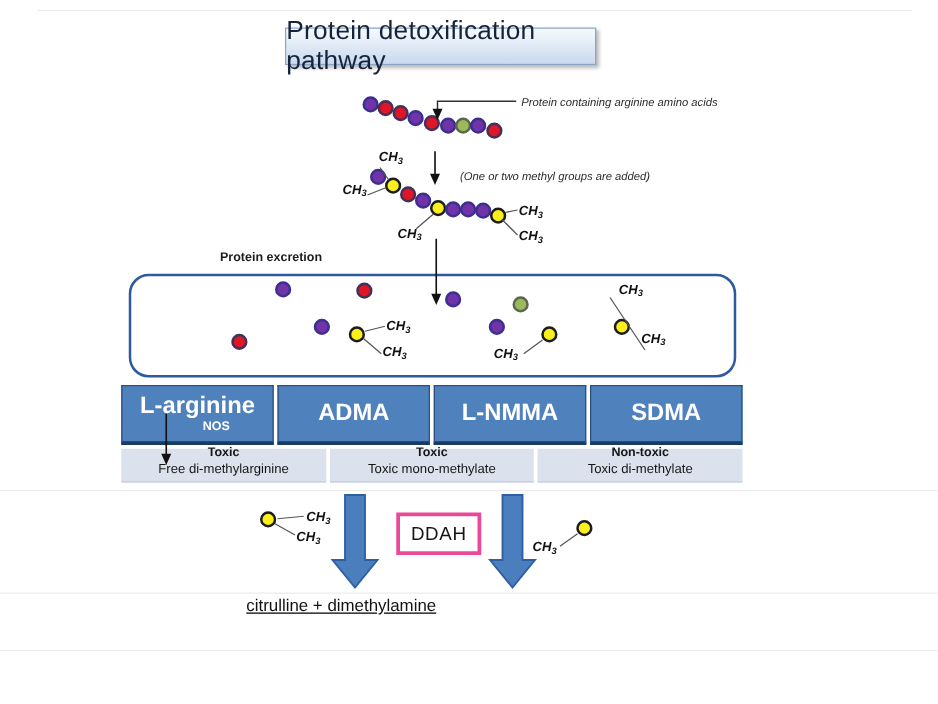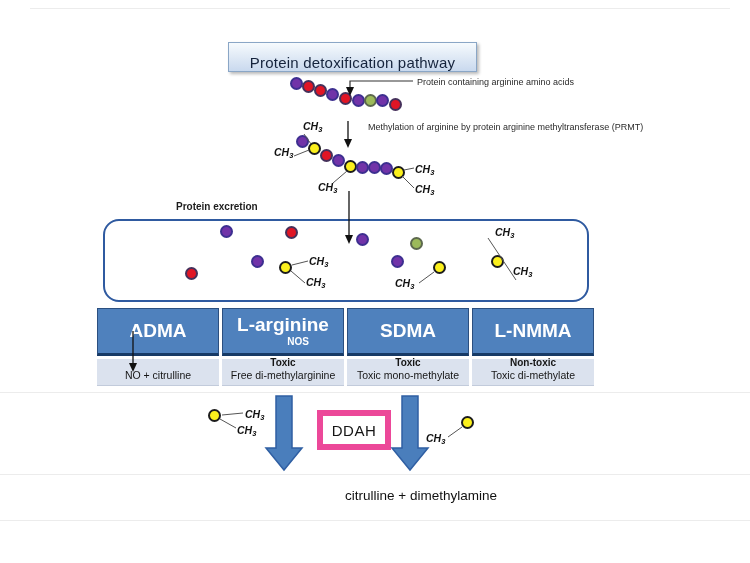--- a/index.html
+++ b/index.html
@@ -5,32 +5,32 @@
   html,body{margin:0;padding:0;background:#fff;}
   #stage{position:relative;width:750px;height:563px;background:#ffffff;
          font-family:"Liberation Sans",sans-serif;overflow:hidden;}
   .abs{position:absolute;}
   .faint-line{position:absolute;height:1px;background:#ececec;}
 
   
   #title-box{left:228px;top:22px;width:247px;height:28px;
     background:linear-gradient(#f6fafd,#c9d9ee);
     border:1px solid #8aa6c6;box-shadow:2px 2px 3px rgba(0,0,0,.28);
-    display:flex;align-items:flex-end;justify-content:center;
-    font-size:15px;color:#15233c;letter-spacing:.2px;margin-top:20px;}
+    display:flex;align-items:center;justify-content:center;
+    font-size:21px;color:#15233c;letter-spacing:.2px;}
 
   
   .bead{position:absolute;width:9px;height:9px;border-radius:50%;border:2px solid #333;}
   .bead.purple{background:#7133a8;border-color:#3d2f90;}
   .bead.red{background:#e01525;border-color:#45305a;}
   .bead.green{background:#9cba5a;border-color:#5c684d;}
   .bead.yellow{background:#fbf01d;border-color:#1c1c1c;}
 
   
-  .small-note{position:absolute;font-size:9px;color:#2b2b2b;line-height:13px;white-space:nowrap;}
+  .small-note{position:absolute;font-size:9px;color:#2b2b2b;line-height:13px;white-space:nowrap;font-style:italic;}
   #protein-turnover-label{left:176px;top:201px;font-size:10px;font-weight:600;color:#1d1d1d;}
   .ch3{position:absolute;font-size:10.5px;font-weight:600;color:#111;white-space:nowrap;font-style:italic;}
   .ch3 .sub{font-size:7.5px;vertical-align:-2px;}
 
   
   #turnover-box{left:103px;top:219px;width:482px;height:79px;
     border:2px solid #2f5aa0;border-radius:16px;background:#fff;}
 
   
   #pathway-table{left:97px;top:308px;width:497px;}
@@ -43,25 +43,25 @@
   .tb-row{margin-top:3px;}
   .tb-cell{flex:1;height:27px;background:#dbe2ee;border-bottom:1px solid #c2cbdb;
     display:flex;flex-direction:column;align-items:center;justify-content:flex-end;
     padding-bottom:3px;box-sizing:border-box;}
   .tb-line1{font-size:10px;font-weight:bold;color:#161616;line-height:12px;}
   .trow .tb-cell:nth-child(4) .tb-line1{font-weight:600;}
   .tb-line2{font-size:10.5px;color:#161616;line-height:13px;}
 
   
   #ddah-box{left:317px;top:410px;width:62px;height:28px;background:#fff;
-    border:6px solid #ec4899;display:flex;align-items:center;justify-content:center;
+    border:3px solid #ec4899;display:flex;align-items:center;justify-content:center;
     font-size:15px;color:#151515;letter-spacing:.5px;}
 
   
-  #product-wrap{left:197px;top:488px;width:300px;text-align:right;}
+  #product-wrap{left:197px;top:477px;width:300px;text-align:left;text-decoration:underline;}
   #product-main{font-size:13.5px;color:#111;}
   #product-note{font-size:10px;color:#222;margin-top:2px;}
 
   svg.overlay{position:absolute;left:0;top:0;pointer-events:none;}
 </style>
 </head>
 <body>
 
 <div id="stage">
 
@@ -79,21 +79,21 @@
   <div class="bead red" style="left:314px;top:84px"></div>
   <div class="bead purple" style="left:326px;top:88px"></div>
   <div class="bead red" style="left:339px;top:92px"></div>
   <div class="bead purple" style="left:352px;top:94px"></div>
   <div class="bead green" style="left:364px;top:94px"></div>
   <div class="bead purple" style="left:376px;top:94px"></div>
   <div class="bead red" style="left:389px;top:98px"></div>
 
   <div class="small-note" style="left:417px;top:76px">Protein containing arginine amino acids</div>
 
-  <div class="small-note" style="left:368px;top:121px">Methylation of arginine by protein arginine methyltransferase (PRMT)</div>
+  <div class="small-note" style="left:368px;top:135px">(One or two methyl groups are added)</div>
 
   <div class="bead purple" style="left:296px;top:135px"></div>
   <div class="bead yellow" style="left:308px;top:142px"></div>
   <div class="bead red" style="left:320px;top:149px"></div>
   <div class="bead purple" style="left:332px;top:154px"></div>
   <div class="bead yellow" style="left:344px;top:160px"></div>
   <div class="bead purple" style="left:356px;top:161px"></div>
   <div class="bead purple" style="left:368px;top:161px"></div>
   <div class="bead purple" style="left:380px;top:162px"></div>
   <div class="bead yellow" style="left:392px;top:166px"></div>
@@ -120,37 +120,34 @@
 
   <div class="ch3" style="left:309px;top:255px"><span>CH</span><span class="sub">3</span></div>
   <div class="ch3" style="left:306px;top:276px"><span>CH</span><span class="sub">3</span></div>
   <div class="ch3" style="left:395px;top:277px"><span>CH</span><span class="sub">3</span></div>
   <div class="ch3" style="left:495px;top:226px"><span>CH</span><span class="sub">3</span></div>
   <div class="ch3" style="left:513px;top:265px"><span>CH</span><span class="sub">3</span></div>
 
   <div class="abs" id="pathway-table">
     <div class="trow">
       <div class="th-cell">
-        <span class="th-text">ADMA</span>
-      </div>
-      <div class="th-cell">
         <span class="th-text">L-arginine</span>
         <span class="th-sub">NOS</span>
       </div>
       <div class="th-cell">
+        <span class="th-text">ADMA</span>
+      </div>
+      <div class="th-cell">
+        <span class="th-text">L-NMMA</span>
+      </div>
+      <div class="th-cell">
         <span class="th-text">SDMA</span>
-      </div>
-      <div class="th-cell">
-        <span class="th-text">L-NMMA</span>
       </div>
     </div>
     <div class="trow tb-row">
-      <div class="tb-cell">
-        <span class="tb-line2">NO + citrulline</span>
-      </div>
       <div class="tb-cell">
         <span class="tb-line1">Toxic</span>
         <span class="tb-line2">Free di-methylarginine</span>
       </div>
       <div class="tb-cell">
         <span class="tb-line1">Toxic</span>
         <span class="tb-line2">Toxic mono-methylate</span>
       </div>
       <div class="tb-cell">
         <span class="tb-line1">Non-toxic</span>

